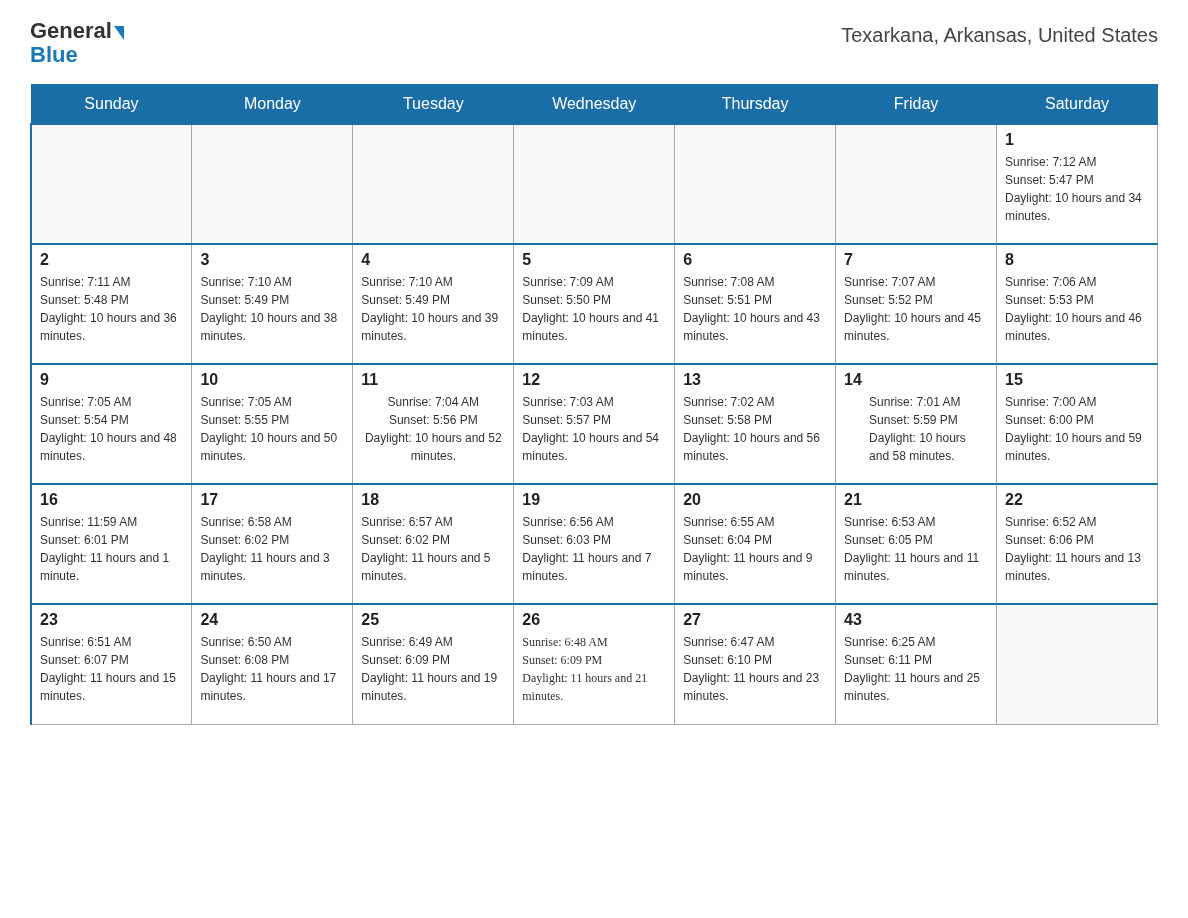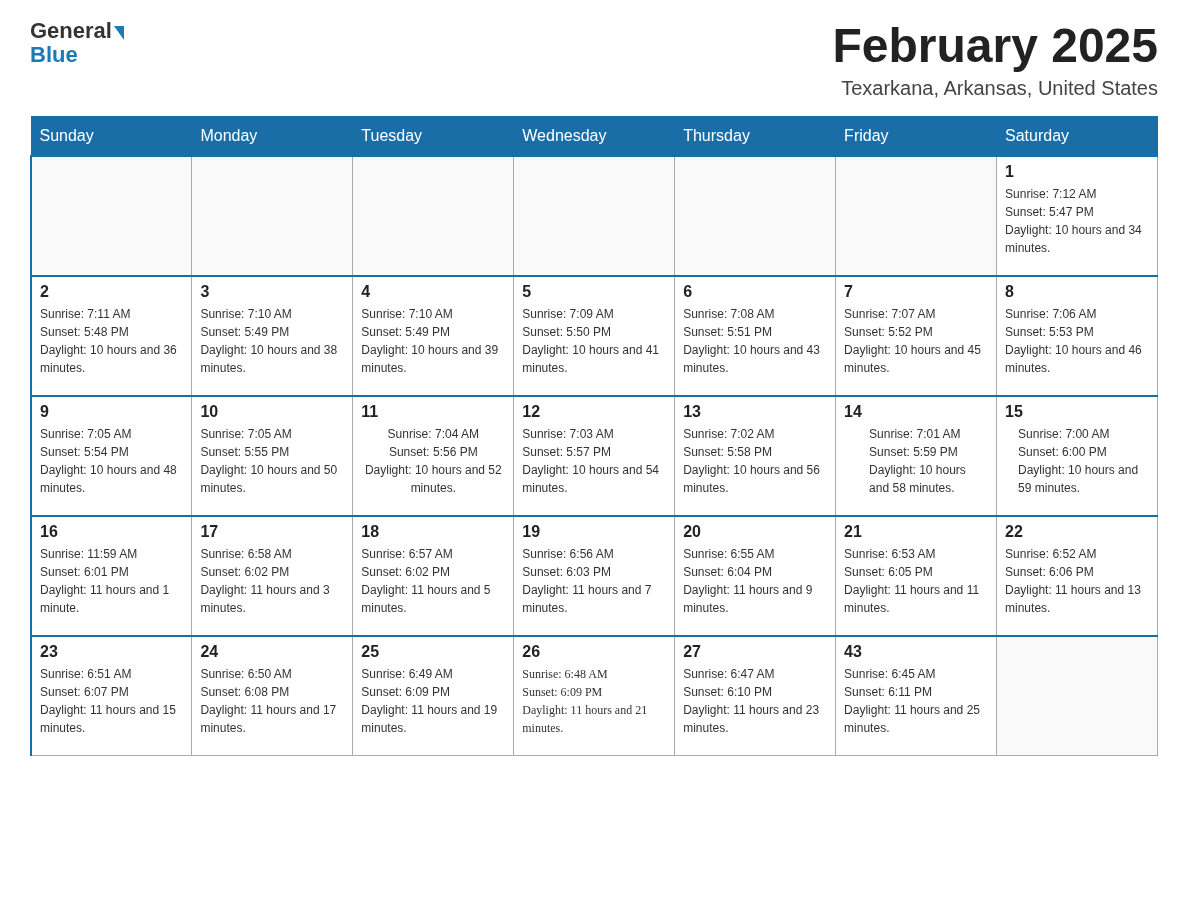--- a/index.html
+++ b/index.html
@@ -62,21 +62,21 @@
     .calendar {
       width: 100%;
       border-collapse: collapse;
     }
     .calendar thead th {
       background-color: #1a6ea8;
       color: #fff;
       font-size: 16px;
       font-weight: normal;
       padding: 10px 8px;
-      text-align: left;
+      text-align: center;
       border: 1px solid #1a6ea8;
     }
     .calendar tbody td {
       vertical-align: top;
       border: 1px solid #aaa;
       padding: 6px 8px;
       width: calc(100% / 7);
       min-height: 120px;
       height: 120px;
     }
@@ -112,21 +112,20 @@
   <div class="logo-container">
     <div class="logo-text">
       <span class="logo-general">General</span>
       <span class="logo-arrow"></span>
     </div>
     <div>
       <span class="logo-line2">Blue</span>
     </div>
   </div>
   <div class="title-area">
-    <div class="month-title">February 2025</div>
     <div class="location-title">Texarkana, Arkansas, United States</div>
   </div>
 </div>
 
 <table class="calendar">
   <thead>
     <tr>
         <th>Sunday</th>
         <th>Monday</th>
         <th>Tuesday</th>
@@ -227,21 +226,21 @@
 Daylight: 10 hours and 56 minutes.</div>
         </td>
         <td>
           <span class="day-number">14</span>
           <div class="day-info" style="white-space: pre-line; margin-left: 25px;">Sunrise: 7:01 AM
 Sunset: 5:59 PM
 Daylight: 10 hours and 58 minutes.</div>
         </td>
         <td>
           <span class="day-number">15</span>
-          <div class="day-info" style="white-space: pre-line; margin-left: 13px;">Sunrise: 7:00 AM
+          <div class="day-info" style="white-space: pre-line;">Sunrise: 7:00 AM
 Sunset: 6:00 PM
 Daylight: 10 hours and 59 minutes.</div>
         </td>
       </tr>
       <tr>
         <td>
           <span class="day-number">16</span>
           <div class="day-info" style="white-space: pre-line;">Sunrise: 11:59 AM
 Sunset: 6:01 PM
 Daylight: 11 hours and 1 minute.</div>
@@ -309,20 +308,20 @@
 Daylight: 11 hours and 21 minutes.</div>
         </td>
         <td>
           <span class="day-number">27</span>
           <div class="day-info" style="white-space: pre-line;">Sunrise: 6:47 AM
 Sunset: 6:10 PM
 Daylight: 11 hours and 23 minutes.</div>
         </td>
         <td>
           <span class="day-number">43</span>
-          <div class="day-info" style="white-space: pre-line;">Sunrise: 6:45 AM
+          <div class="day-info" style="white-space: pre-line;">Sunrise: 6:25 AM
 Sunset: 6:11 PM
 Daylight: 11 hours and 25 minutes.</div>
         </td>
         <td class="empty-cell"></td>
       </tr>
     </tbody>
 </table>
 
 </body></html>

